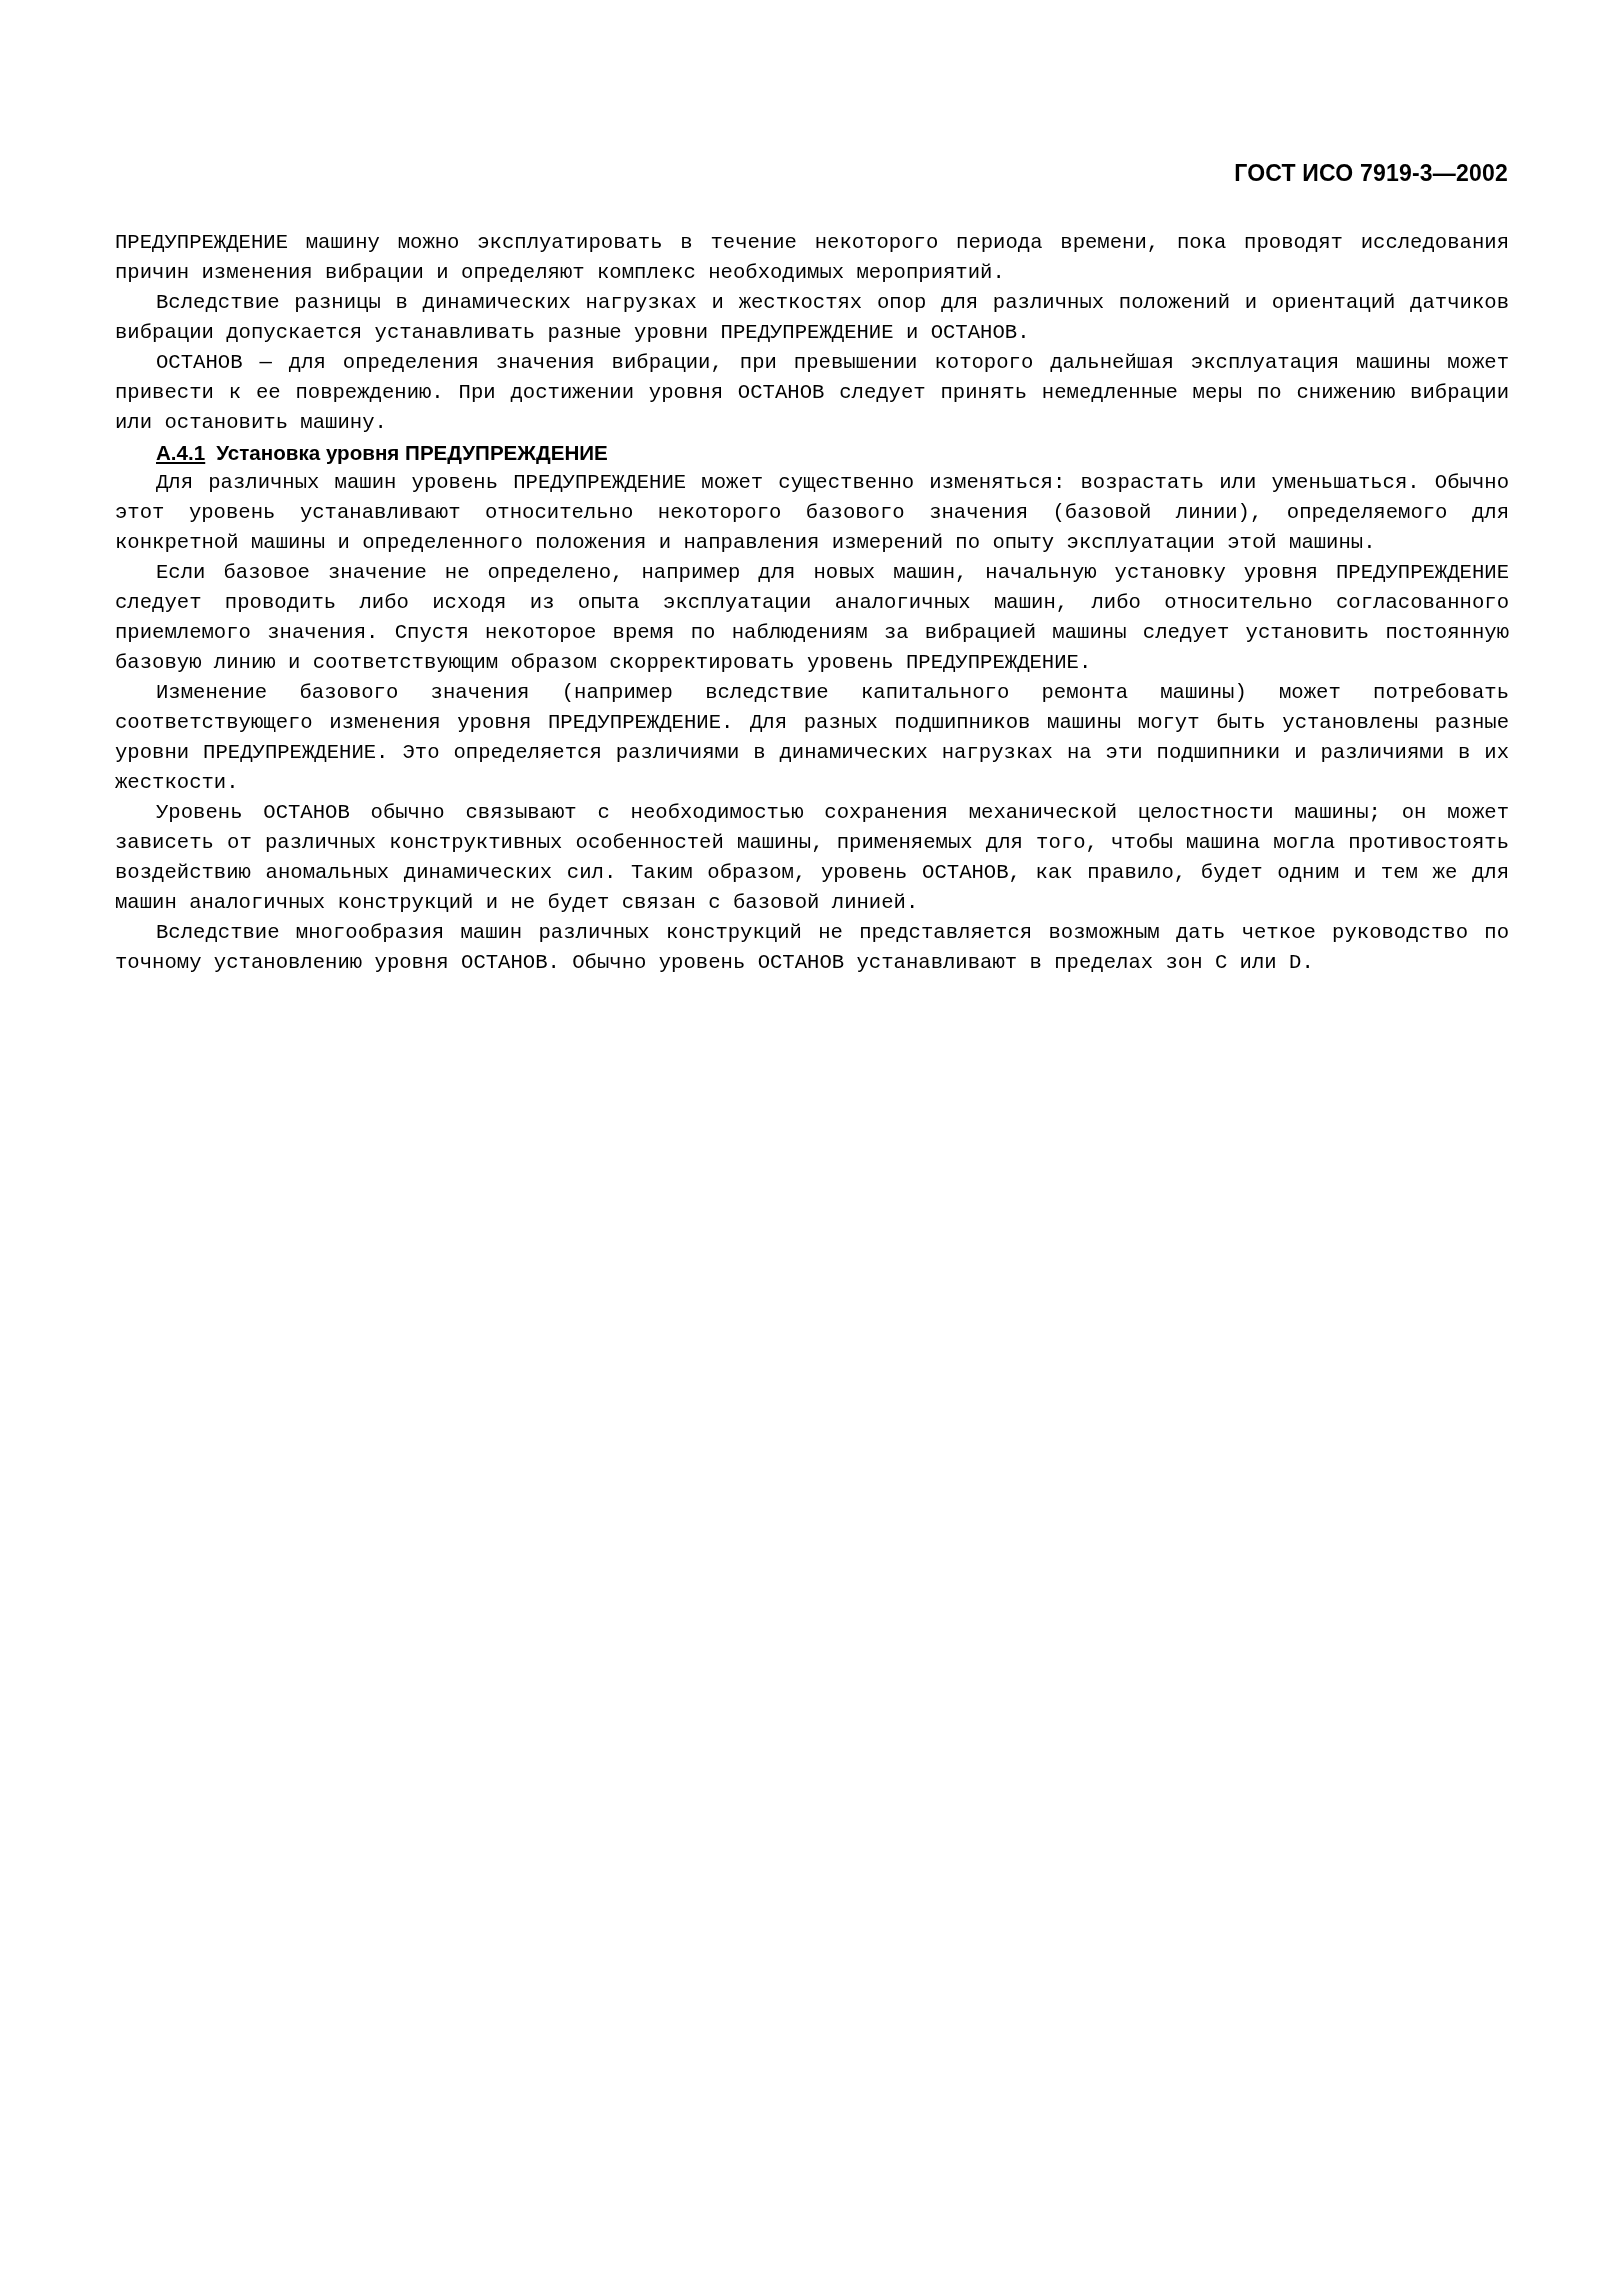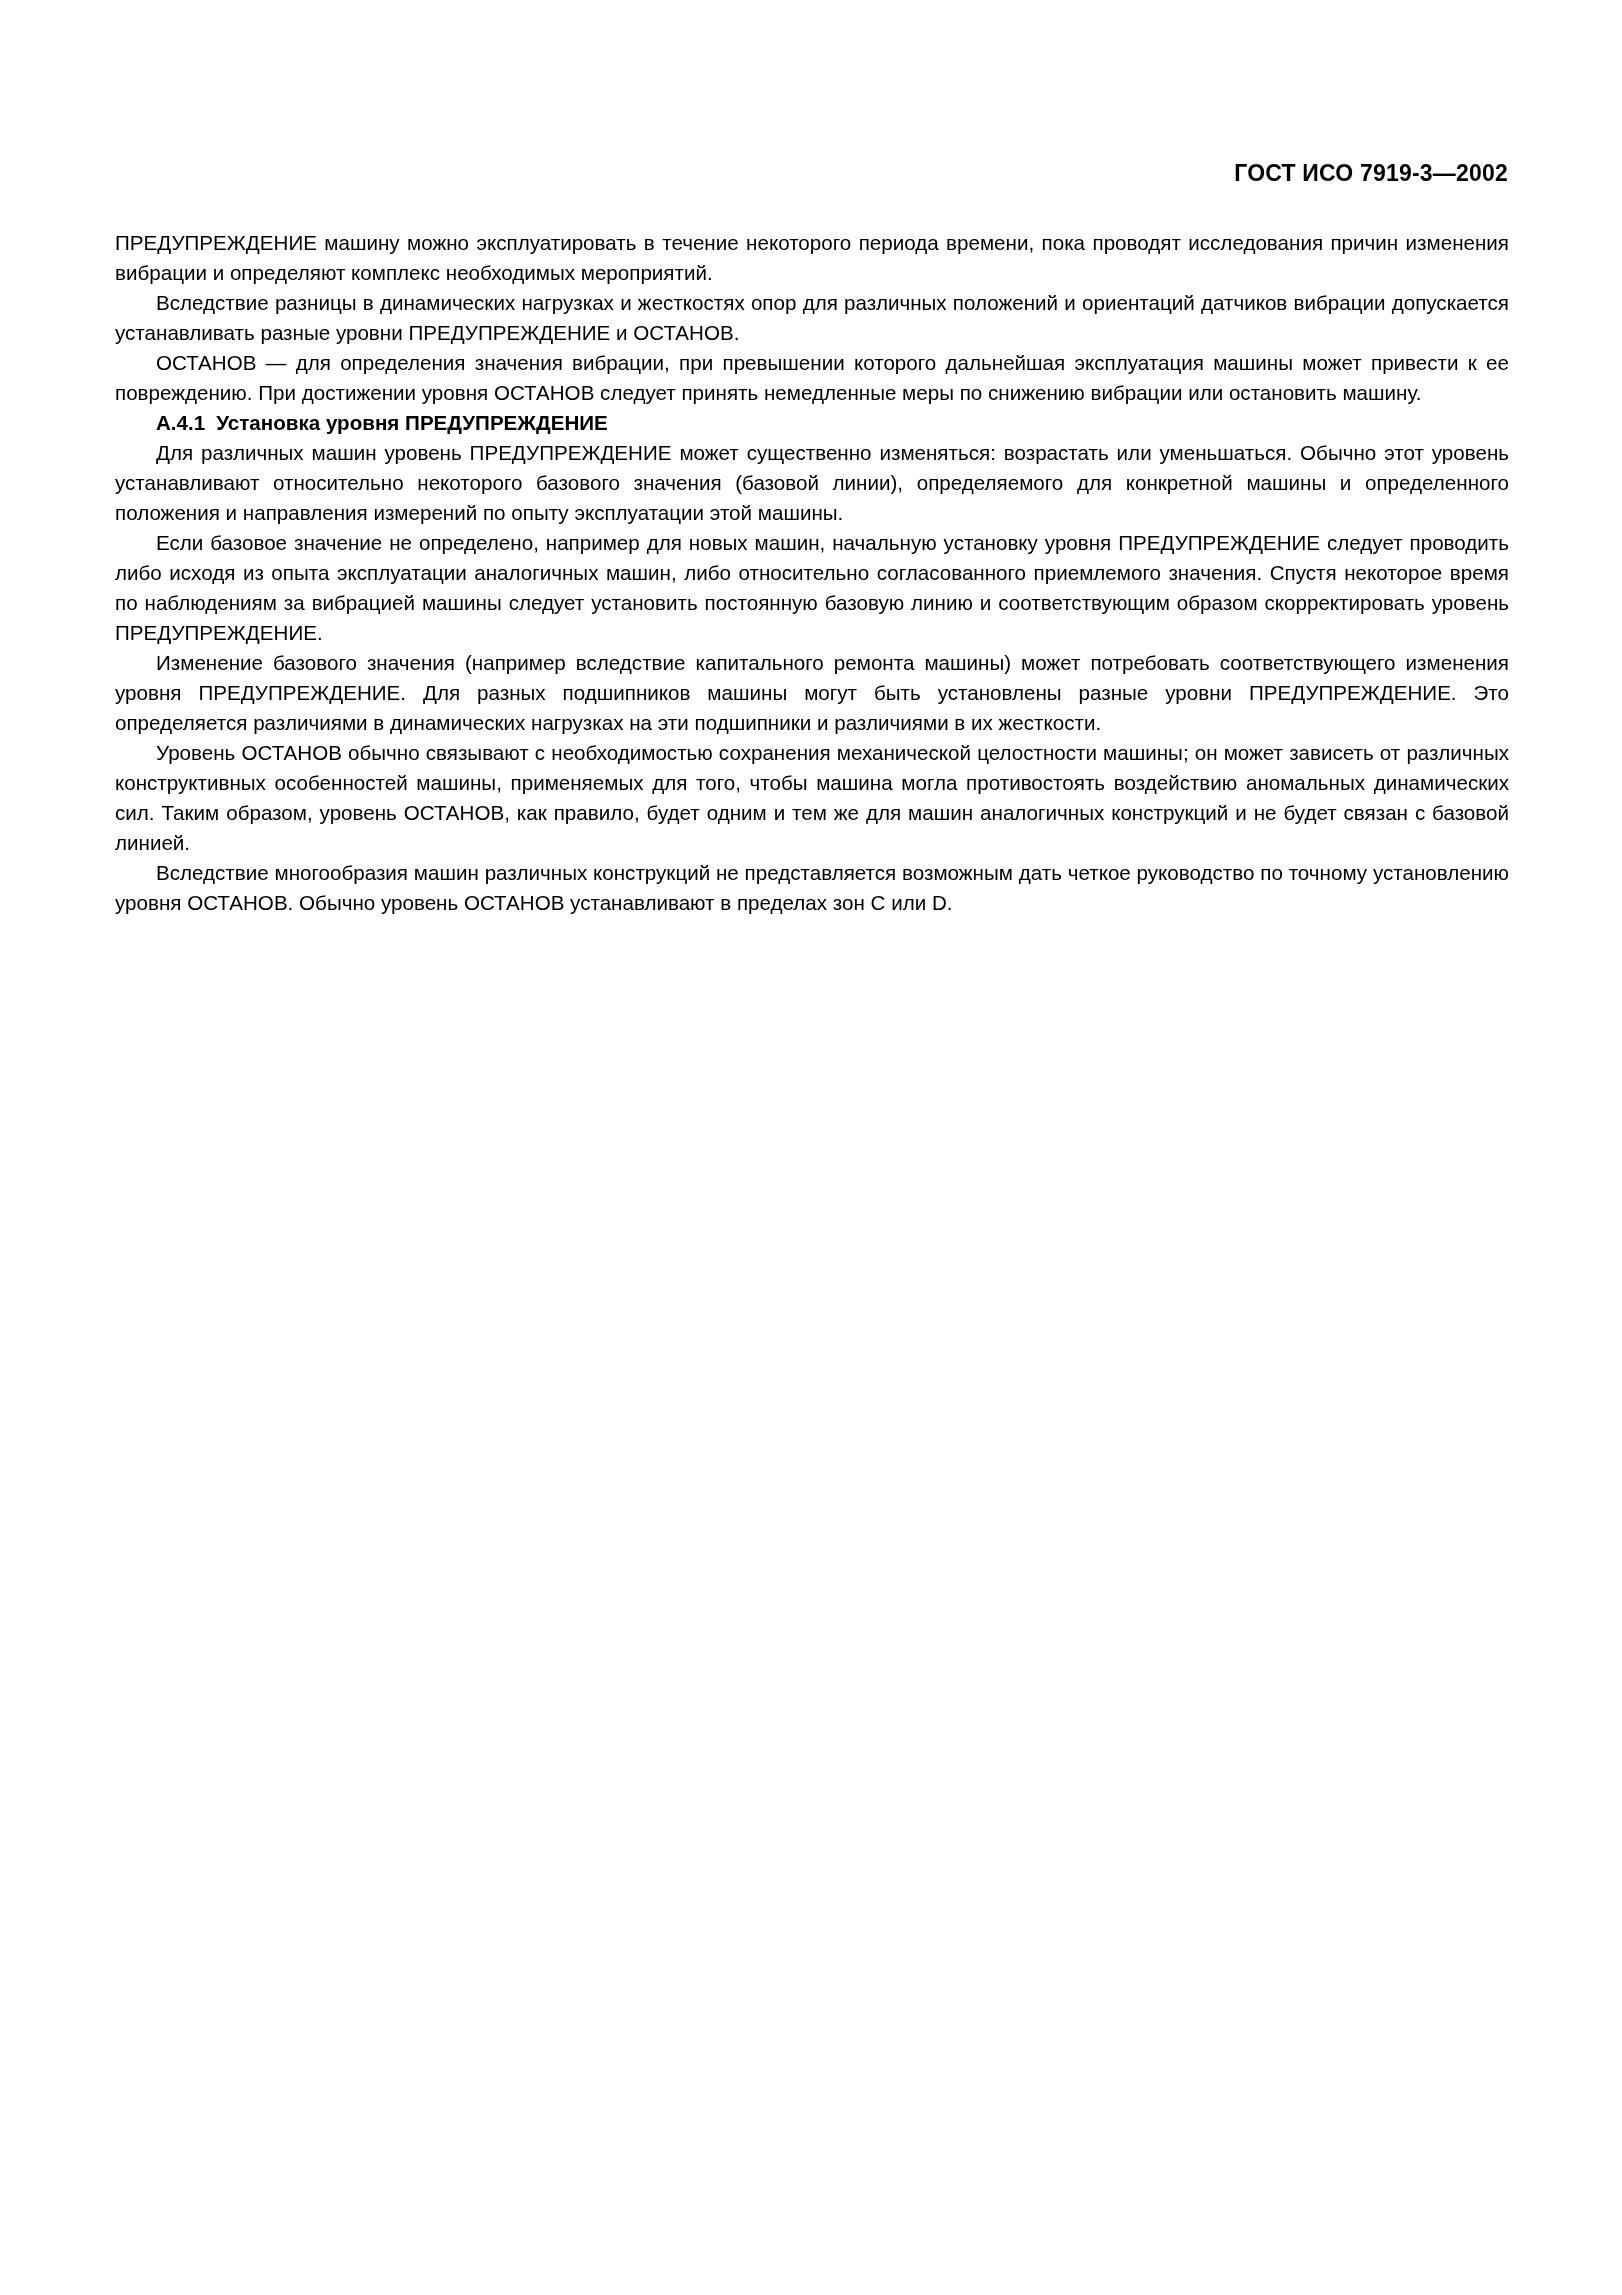--- a/index.html
+++ b/index.html
@@ -34,37 +34,39 @@
     left: 115px;
     width: 1394px;
   }
   p {
     margin: 0;
     font-size: 20.6px;
     line-height: 30px;
     text-align: justify;
     text-justify: inter-word;
     hyphens: manual;
+    font-family: Liberation Mono, monospace;
   }
   p.indent {
     text-indent: 41px;
   }
   p.noindent {
     text-indent: 0;
   }
   .subhead {
     margin: 0;
     font-size: 20.6px;
     line-height: 30px;
     font-weight: bold;
     text-indent: 41px;
     text-align: left;
   }
   .subhead .num {
     font-weight: bold;
+    text-decoration: underline;
   }
   .subhead .ttl {
     font-weight: bold;
     margin-left: 11px;
   }
   .pagenum {
     position: absolute;
     right: 116px;
     top: 2073px;
     font-size: 20px;

